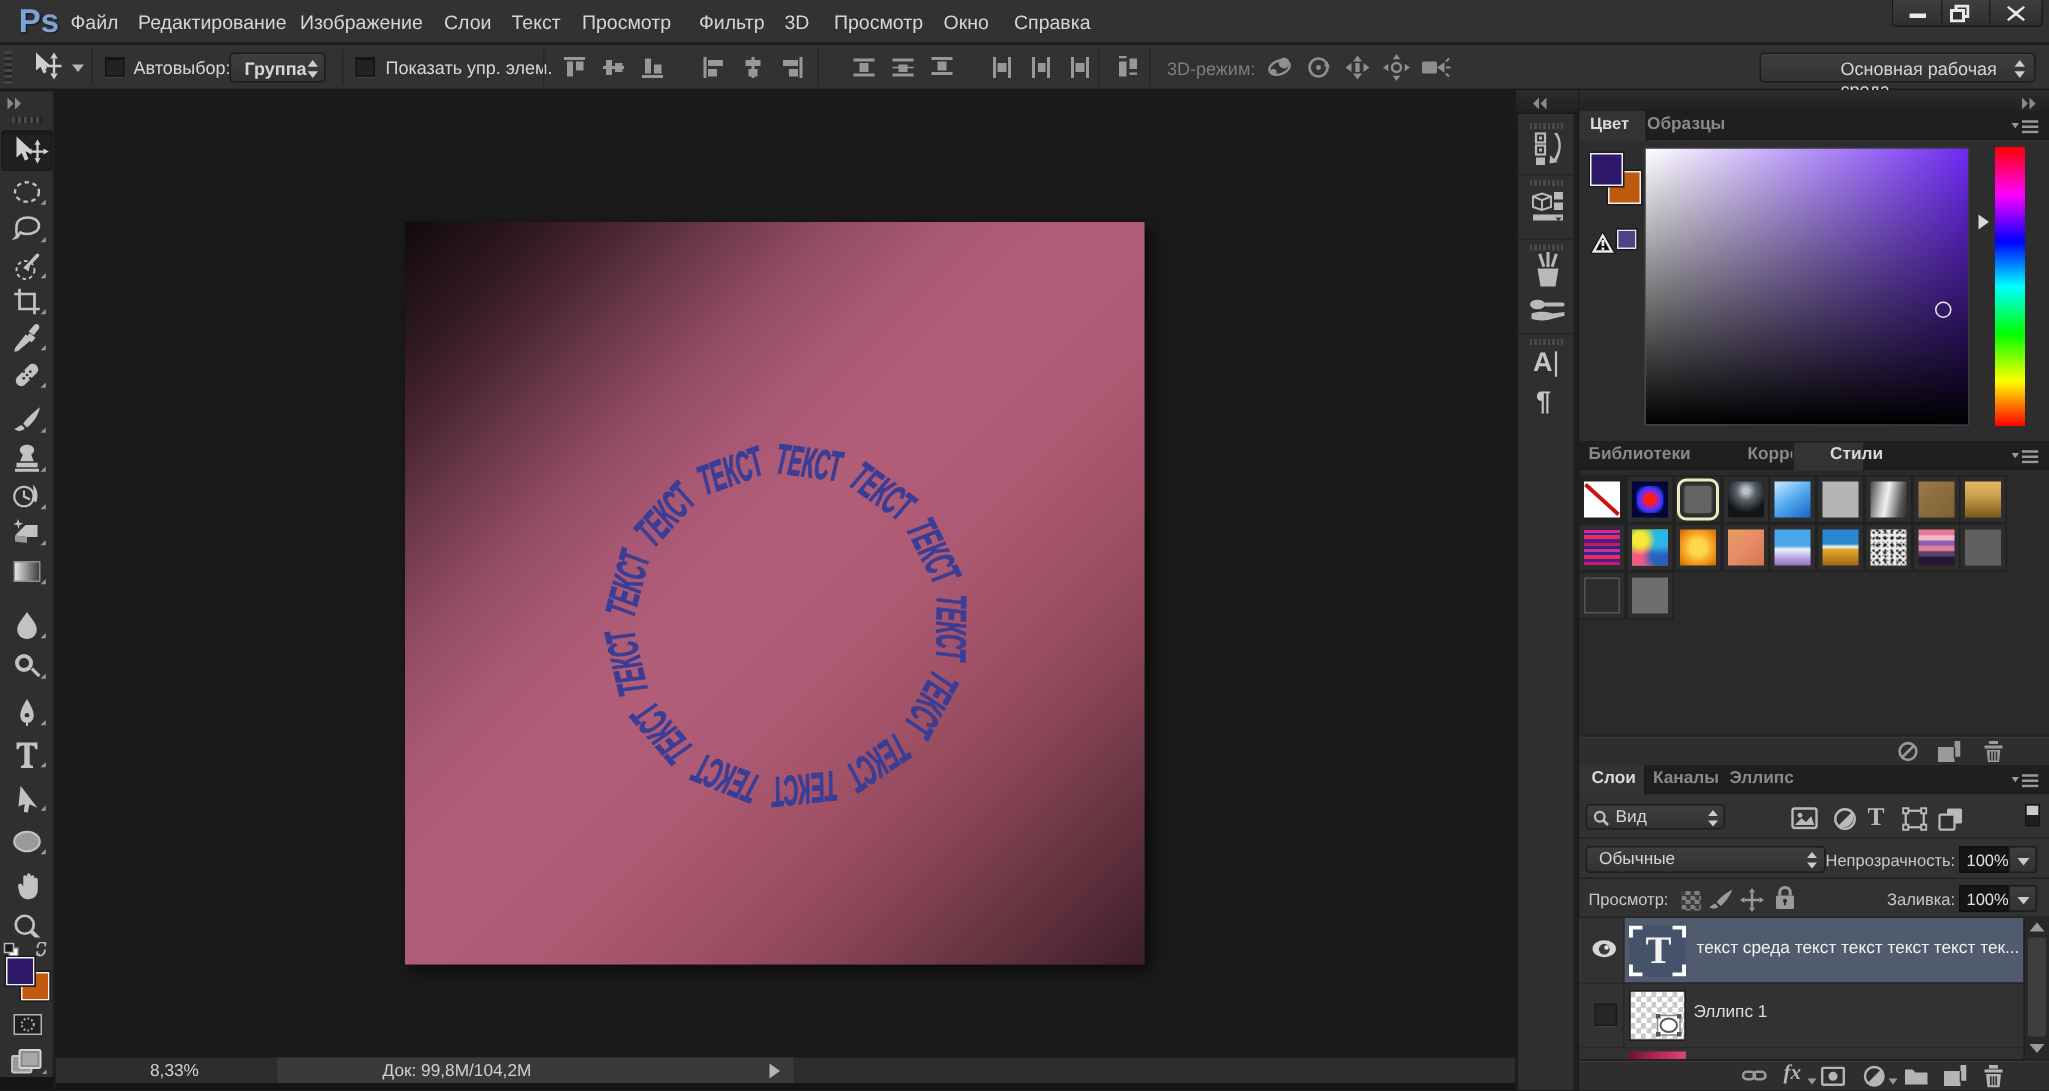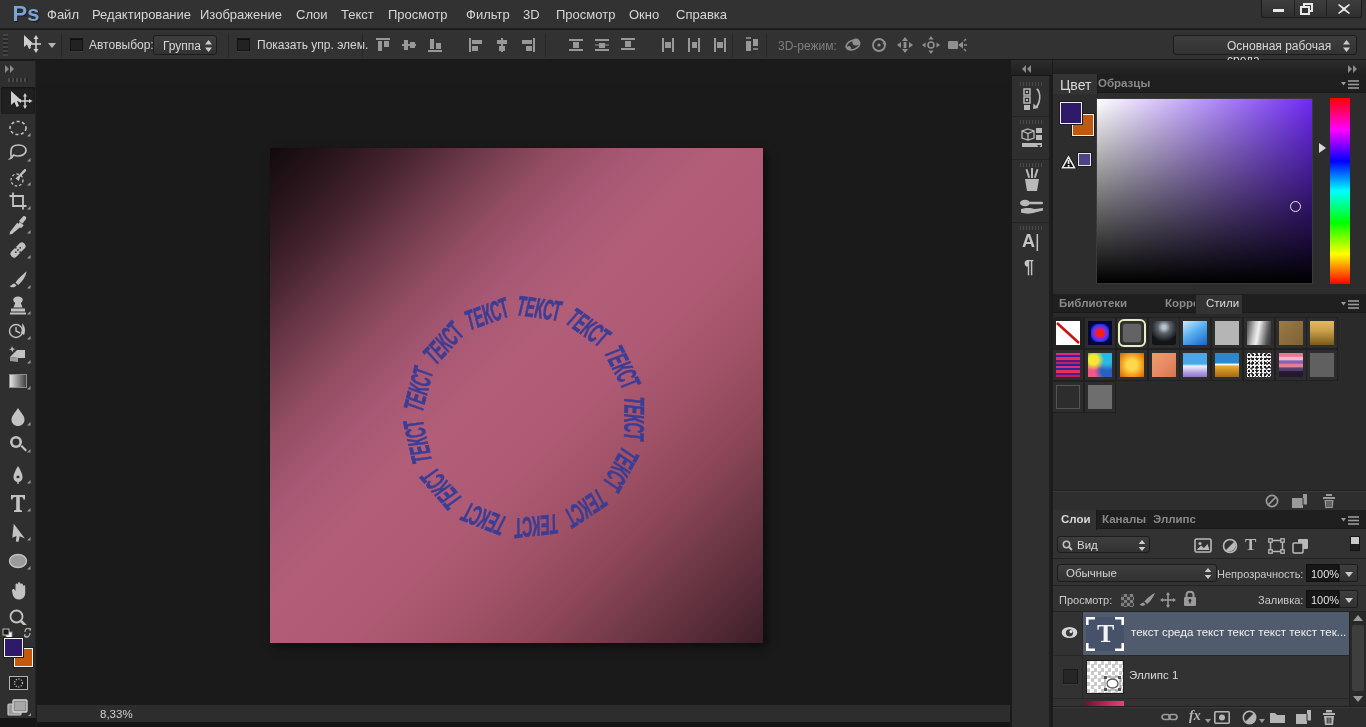--- a/index.html
+++ b/index.html
@@ -56,21 +56,21 @@
           <path d="M15 19 L17.5 15 L12.5 15 Z"></path>
           <path d="M6 10 L10 7.5 L10 12.5 Z"></path>
           <path d="M24 10 L20 7.5 L20 12.5 Z" transform="translate(-4 0) scale(1.2 1) translate(3 0)"></path>
         </g>
   </svg>
   <div class="abs" style="left:48px;top:13px;width:0;height:0;border-left:4px solid transparent;border-right:4px solid transparent;border-top:5px solid #b5b5b5;"></div>
   <div class="abs" style="left:61px;top:3px;width:1px;height:24px;background:#262626;"></div>
   <div class="abs" style="left:70px;top:8px;width:13px;height:13px;background:#222;border:1px solid #141414;box-shadow:inset 0 1px 0 #0d0d0d, 0 1px 0 #3d3d3d;"></div>
   <span class="abs txt" style="left:89px;top:8px;font-size:12px;">Автовыбор:</span>
   <div class="abs" style="left:153px;top:5px;width:64px;height:20px;background:linear-gradient(#3e3e3e,#323232);border:1px solid #1c1c1c;border-radius:3px;">
-    <span class="abs" style="left:9px;top:3px;font-size:12px;color:#d6d6d6;">Группа</span>
+    <span class="abs" style="left:9px;top:3px;font-size:12px;color:#d6d6d6;font-weight:bold;">Группа</span>
     <svg class="abs" style="left:50px;top:4px;" width="9" height="12" viewBox="0 0 9 12">
           <path d="M4.5 0 L8 4.5 L1 4.5 Z M4.5 12 L8 7.5 L1 7.5 Z" fill="#ccc"></path>
         </svg>
   </div>
   <div class="abs" style="left:228px;top:3px;width:1px;height:24px;background:#262626;"></div>
   <div class="abs" style="left:237px;top:8px;width:13px;height:13px;background:#222;border:1px solid #141414;box-shadow:inset 0 1px 0 #0d0d0d, 0 1px 0 #3d3d3d;"></div>
   <span class="abs txt" style="left:257px;top:8px;font-size:12px;">Показать упр. элем.</span>
   <div class="abs" style="left:362px;top:3px;width:1px;height:24px;background:#262626;"></div>
 
   <svg class="abs" style="left:375px;top:7px;" width="390" height="16" viewBox="0 0 390 16" fill="none" stroke="#989898" stroke-width="2">
@@ -399,20 +399,24 @@
           </g>
       <g transform="rotate(312.3 254.5 269)">
             <text x="254.5" y="169" text-anchor="middle" textLength="44" lengthAdjust="spacingAndGlyphs" style="font:italic 700 28px 'Liberation Sans';fill:#3b3d95;stroke:#3b3d95;stroke-width:0.7;paint-order:stroke;">ТЕКСТ</text>
           </g>
     </svg>
   </div>
 </div>
 
 <div class="abs" id="statusbar" style="left:37px;top:705px;width:973px;height:31px;background:#2d2d2d;">
   <span class="abs" style="left:63px;top:3px;font-size:11.5px;color:#d0d0d0;">8,33%</span>
+  <div class="abs" style="left:148px;top:0;width:344px;height:17px;background:#3a3a3a;">
+    <span class="abs" style="left:70px;top:3px;font-size:11.5px;color:#d0d0d0;">Док: 99,8М/104,2М</span>
+    <div class="abs" style="left:328px;top:4px;width:0;height:0;border-top:5px solid transparent;border-bottom:5px solid transparent;border-left:7px solid #b5b5b5;"></div>
+  </div>
 </div>
 <div class="abs" style="left:37px;top:722px;width:973px;height:5px;background:#151515;"></div>
 <div class="abs" style="left:0;top:718px;width:36px;height:9px;background:#151515;"></div>
 
 <div class="abs" id="dockstrip" style="left:1011px;top:60px;width:40px;height:667px;background:#2f2f2f;border-left:1px solid #1a1a1a;border-right:2px solid #1e1e1e;">
   <div class="abs" style="left:-1px;top:0;width:41px;height:16px;background:linear-gradient(#2c2c2c,#202020);border-bottom:1px solid #161616;"></div>
   <svg class="abs" style="left:9px;top:5px;" width="12" height="8" viewBox="0 0 12 8">
         <path d="M5 0 L1 4 L5 8 Z M10 0 L6 4 L10 8 Z" fill="#8a8a8a"></path>
       </svg>
   <div class="abs" style="left:8px;top:22px;width:22px;height:4px;background:repeating-linear-gradient(90deg,#4a4a4a 0 1.5px,#2f2f2f 1.5px 3px);"></div>
@@ -458,21 +462,21 @@
 <div class="abs" id="panels" style="left:1053px;top:60px;width:313px;height:667px;background:#2d2d2d;">
   <div class="abs" style="left:0;top:0;width:313px;height:16px;background:linear-gradient(#2c2c2c,#202020);border-bottom:1px solid #161616;">
     <svg class="abs" style="left:294px;top:5px;" width="12" height="8" viewBox="0 0 12 8">
           <path d="M1 0 L5 4 L1 8 Z M6 0 L10 4 L6 8 Z" fill="#8a8a8a"></path>
         </svg>
   </div>
   <div class="abs" id="colorpanel" style="left:0;top:14px;width:313px;height:221px;background:#2d2d2d;">
 
     <div class="abs" style="left:0;top:0;width:313px;height:19px;background:#1f1f1f;border-bottom:1px solid #191919;"></div>
     <div class="abs" style="left:0;top:0;width:45px;height:20px;background:#333333;border-right:1px solid #191919;">
-      <span class="abs" style="left:7px;top:3px;font-size:14px;font-weight:normal;color:#d9d9d9;">Цвет</span>
+      <span class="abs" style="left:7px;top:3px;font-size:11px;font-weight:bold;color:#d9d9d9;">Цвет</span>
     </div>
     <span class="abs" style="left:45px;top:3px;font-size:11.5px;font-weight:bold;color:#8a8a8a;">Образцы</span>
     <svg class="abs" style="left:288px;top:6px;" width="18" height="9" viewBox="0 0 18 9">
           <path d="M0 2 L5 2 L2.5 5.5 Z" fill="#9a9a9a"></path>
           <g stroke="#9a9a9a" stroke-width="1.6">
             <line x1="7" y1="1" x2="18" y2="1"></line>
             <line x1="7" y1="4.5" x2="18" y2="4.5"></line>
             <line x1="7" y1="8" x2="18" y2="8"></line>
           </g>
         </svg>
@@ -495,21 +499,21 @@
     <div class="abs" style="left:277px;top:24px;width:20px;height:186px;
       background:linear-gradient(to bottom,#f00 0%,#f0f 17%,#00f 34%,#0ff 50%,#0f0 67%,#ff0 84%,#f00 100%);"></div>
     <div class="abs" style="left:266px;top:69px;width:0;height:0;border-top:5.5px solid transparent;border-bottom:5.5px solid transparent;border-left:7.5px solid #dadada;"></div>
     <div class="abs" style="left:0;top:220px;width:313px;height:1px;background:#1f1f1f;"></div>
   </div>
   <div class="abs" id="stylespanel" style="left:0;top:235px;width:313px;height:215px;background:#2a2a2a;">
     <div class="abs" style="left:0;top:0;width:313px;height:18px;background:#1f1f1f;border-bottom:1px solid #191919;"></div>
     <span class="abs" style="left:6px;top:2px;font-size:11.5px;font-weight:bold;color:#8a8a8a;">Библиотеки</span>
     <span class="abs" style="left:80px;top:2px;font-size:11.5px;font-weight:bold;color:#8a8a8a;margin-left:32px;">Коррекция</span>
     <div class="abs" style="left:142px;top:0;width:48px;height:19px;background:#333333;border-left:1px solid #1f1f1f;border-right:1px solid #1f1f1f;">
-      <span class="abs" style="left:10px;top:2px;font-size:11.5px;font-weight:normal;color:#d9d9d9;">Стили</span>
+      <span class="abs" style="left:24px;top:2px;font-size:11.5px;font-weight:bold;color:#d9d9d9;">Стили</span>
     </div>
     <svg class="abs" style="left:288px;top:5px;" width="18" height="9" viewBox="0 0 18 9">
           <path d="M0 2 L5 2 L2.5 5.5 Z" fill="#9a9a9a"></path>
           <g stroke="#9a9a9a" stroke-width="1.6">
             <line x1="7" y1="1" x2="18" y2="1"></line>
             <line x1="7" y1="4.5" x2="18" y2="4.5"></line>
             <line x1="7" y1="8" x2="18" y2="8"></line>
           </g>
         </svg>
     <div id="stylegrid" class="abs" style="left:0;top:19px;width:313px;height:110px;">

